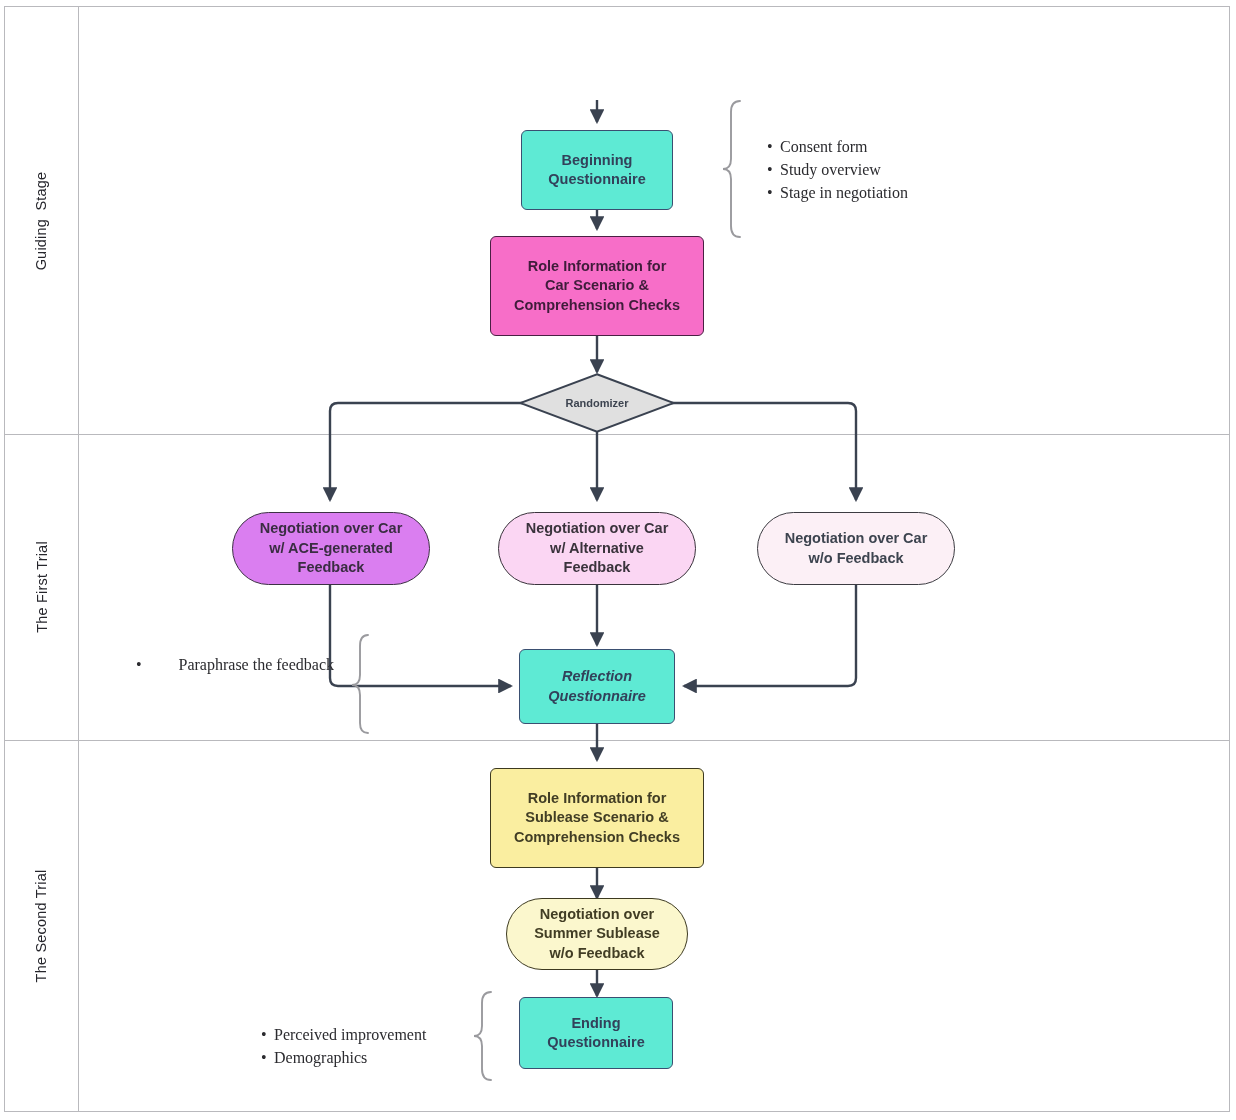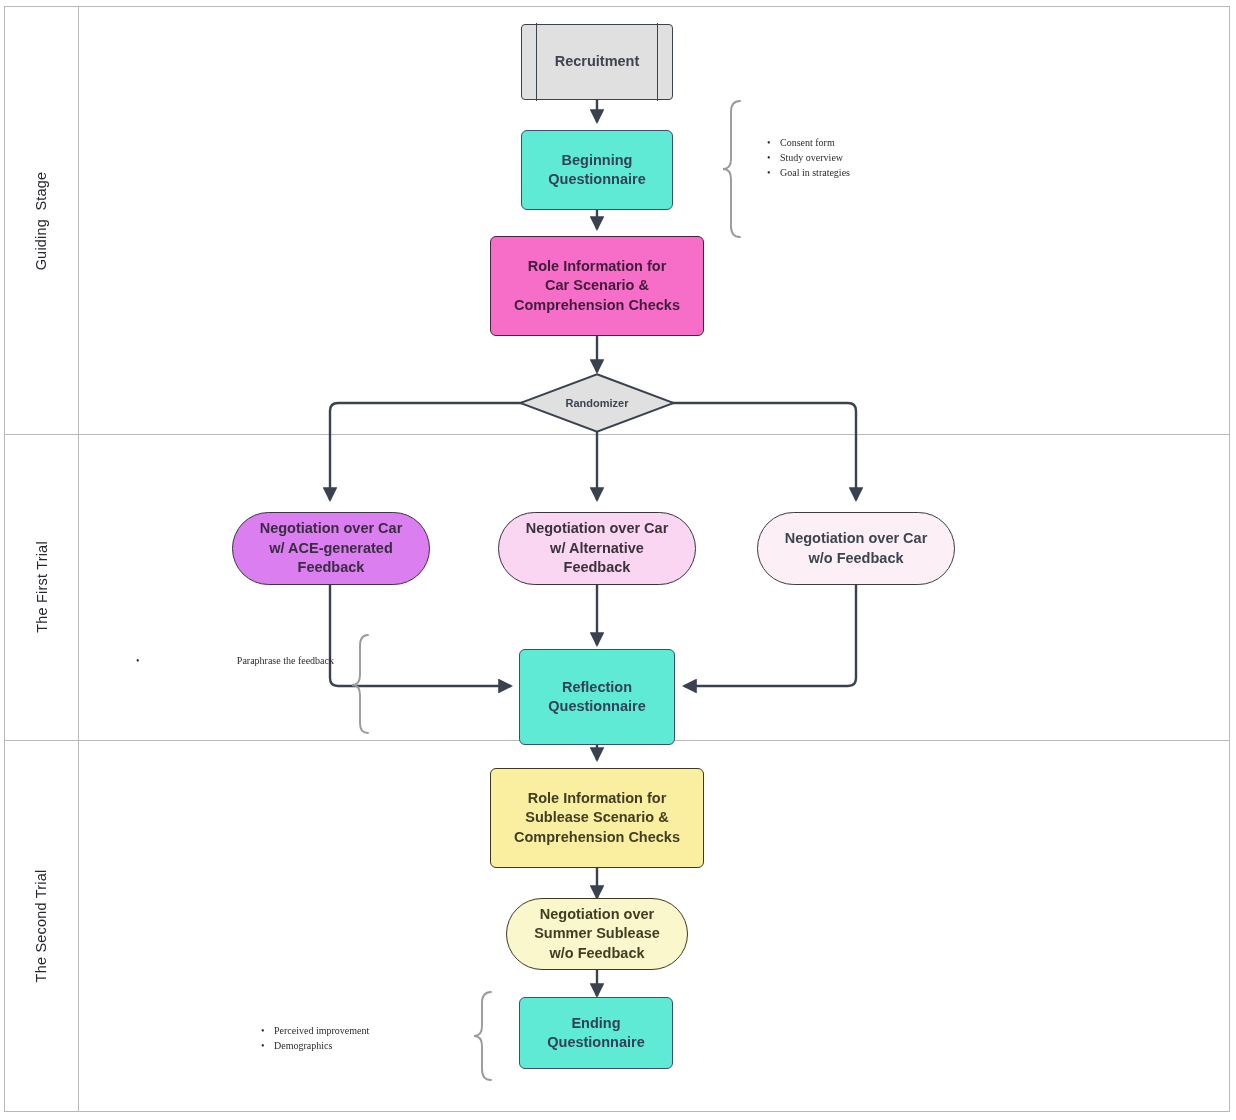--- a/index.html
+++ b/index.html
@@ -149,21 +149,21 @@
     justify-content: center;
     font-weight: bold;
     font-size: 11px;
     color: #3d4450;
   }
 
   
   .note {
     position: absolute;
     font-family: "Liberation Serif", serif;
-    font-size: 10px;
+    font-size: 16px;
     line-height: 1.38;
     color: #2b2b2f;
     z-index: 3;
   }
   .note ul {
     margin: 0;
     padding: 0 0 0 15px;
     list-style: none;
   }
   .note li {
@@ -230,25 +230,20 @@
       <path d="M 597,970 L 597,996"></path>
     </g>
 
     <g fill="none" stroke="#9a9a9e" stroke-width="1.9" stroke-linecap="round">
       <path d="M 740,101 Q 731,101 731,112 L 731,159 Q 731,169 723,169 Q 731,169 731,179 L 731,226 Q 731,237 740,237"></path>
       <path d="M 368,635 Q 360,635 360,646 L 360,675 Q 360,685 352,685 Q 360,685 360,695 L 360,723 Q 360,733 368,733"></path>
       <path d="M 491,992 Q 482,992 482,1003 L 482,1026 Q 482,1036 474,1036 Q 482,1036 482,1046 L 482,1069 Q 482,1080 491,1080"></path>
     </g>
   </svg>
 
-  <div class="node n-recruit" style="left:521px;top:24px;width:152px;height:76px;">
-    <span class="bar l"></span>
-    <span class="bar r"></span>
-    <span>Recruitment</span>
-  </div>
 
   <div class="node n-rect n-blue" style="left:521px;top:130px;width:152px;height:80px;">
     <span>Beginning
 Questionnaire</span>
   </div>
 
   <div class="node n-rect n-magenta" style="left:490px;top:236px;width:214px;height:100px;">
     <span>Role Information for
 Car Scenario &amp;
 Comprehension Checks</span>
@@ -271,21 +266,21 @@
     <span>Negotiation over Car
 w/ Alternative
 Feedback</span>
   </div>
 
   <div class="node n-stadium n-palepink" style="left:757px;top:512px;width:198px;height:73px;">
     <span>Negotiation over Car
 w/o Feedback</span>
   </div>
 
-  <div class="node n-rect n-blue" style="left:519px;top:649px;width:156px;height:96px;">
+  <div class="node n-rect n-blue" style="left:519px;top:649px;width:156px;height:75px;font-style:italic;">
     <span>Reflection
 Questionnaire</span>
   </div>
 
   <div class="node n-rect n-yellow" style="left:490px;top:768px;width:214px;height:100px;">
     <span>Role Information for
 Sublease Scenario &amp;
 Comprehension Checks</span>
   </div>
 
@@ -297,21 +292,21 @@
 
   <div class="node n-rect n-blue" style="left:519px;top:997px;width:154px;height:72px;">
     <span>Ending
 Questionnaire</span>
   </div>
 
   <div class="note" style="left:765px;top:136px;width:230px;">
     <ul>
       <li>Consent form</li>
       <li>Study overview</li>
-      <li>Goal in strategies</li>
+      <li>Stage in negotiation</li>
     </ul>
   </div>
 
   <div class="note" style="left:134px;top:654px;width:200px;text-align:right;">
     <ul>
       <li>Paraphrase the feedback</li>
     </ul>
   </div>
 
   <div class="note" style="left:259px;top:1024px;width:215px;">

